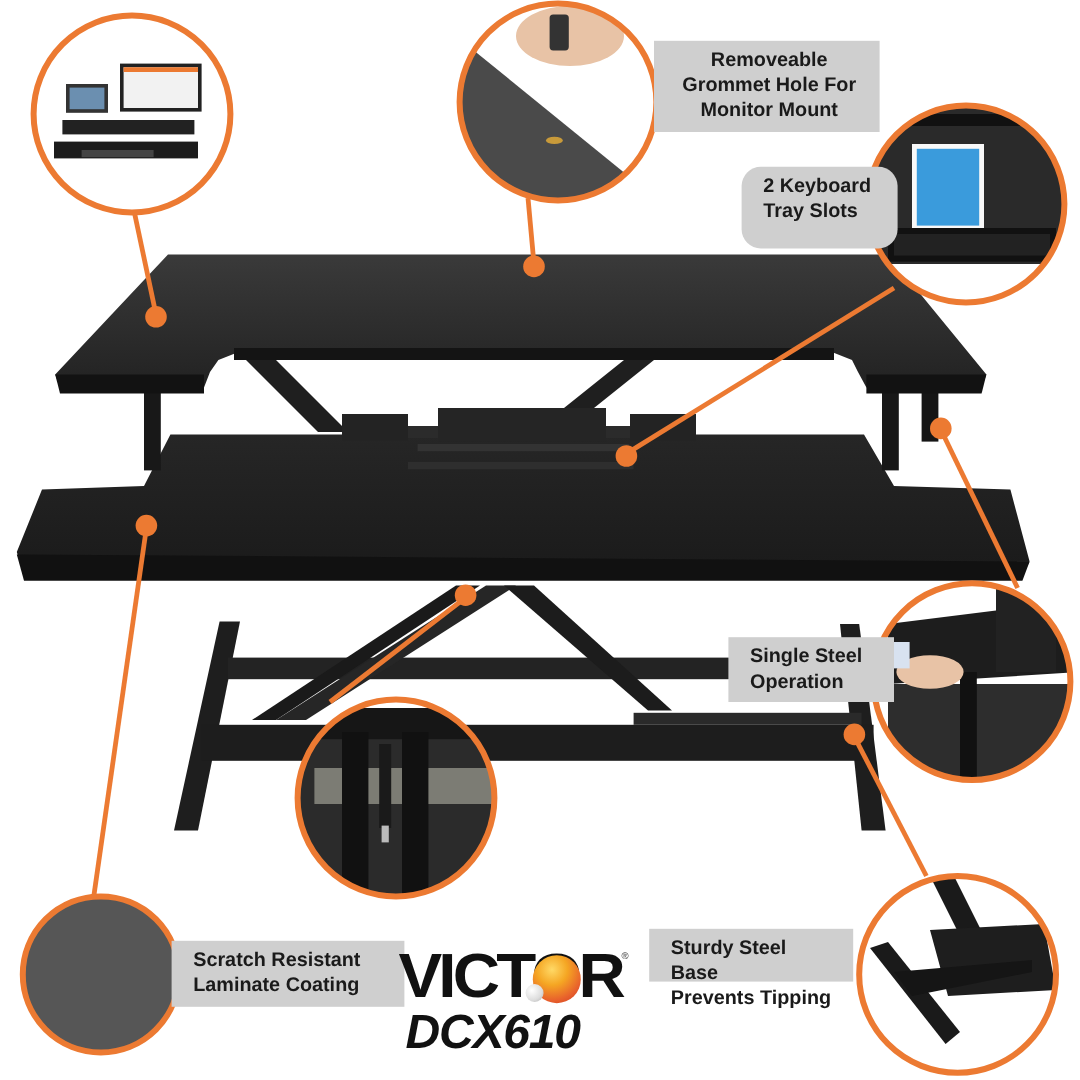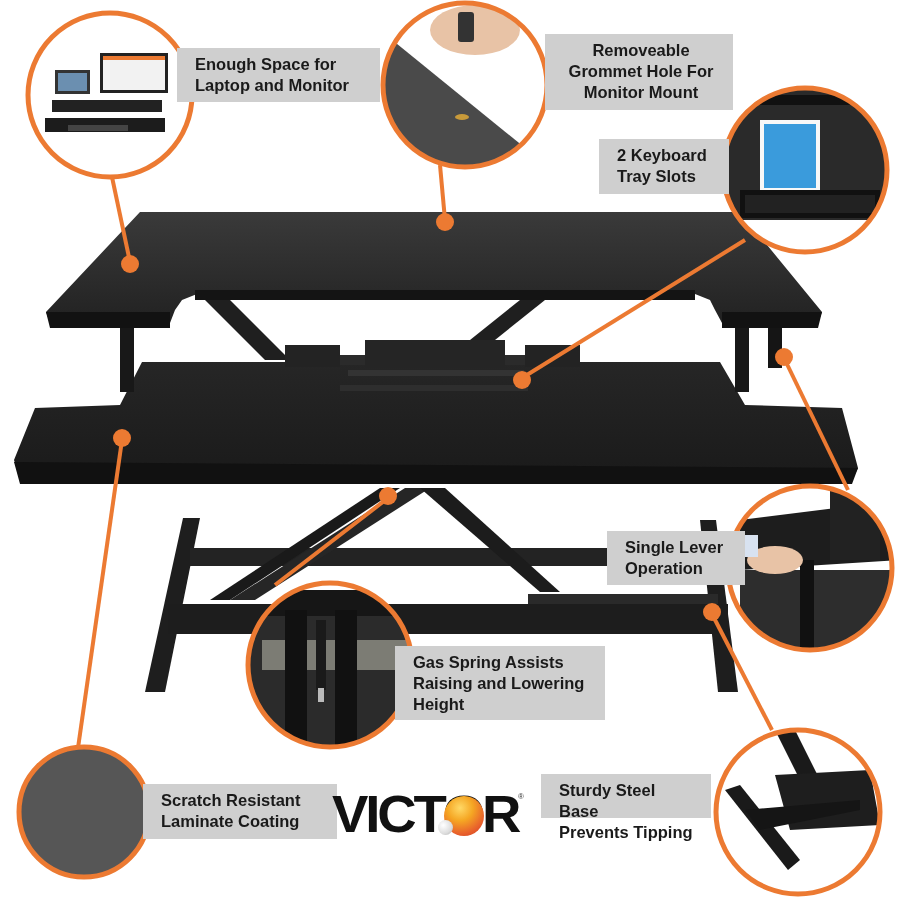--- a/index.html
+++ b/index.html
@@ -220,36 +220,32 @@
         <circle cx="784" cy="357" r="9" stroke="none"></circle>
       <line x1="275" y1="585" x2="388" y2="498"></line>
         <circle cx="388" cy="496" r="9" stroke="none"></circle>
       <line x1="122" y1="440" x2="78" y2="748"></line>
         <circle cx="122" cy="438" r="9" stroke="none"></circle>
       <line x1="772" y1="730" x2="712" y2="614"></line>
         <circle cx="712" cy="612" r="9" stroke="none"></circle>
     </g>
   </svg>
 
-  <div class="label" style="left:177px; top:48px; width:203px; height:54px;">Enough Space for
-Laptop and Monitor</div>
   <div class="label" style="left:545px; top:34px; width:188px; height:76px;text-align:center;">Removeable
 Grommet Hole For
 Monitor Mount</div>
-  <div class="label" style="left:599px; top:139px; width:130px; height:55px;">2 Keyboard
+  <div class="label" style="left:618px; top:139px; width:130px; height:68px;border-radius:16px;">2 Keyboard
 Tray Slots</div>
-  <div class="label" style="left:607px; top:531px; width:138px; height:54px;">Single Lever
+  <div class="label" style="left:607px; top:531px; width:138px; height:54px;">Single Steel
 Operation</div>
-  <div class="label" style="left:395px; top:646px; width:210px; height:74px;">Gas Spring Assists
-Raising and Lowering
-Height</div>
   <div class="label" style="left:143px; top:784px; width:194px; height:55px;">Scratch Resistant
 Laminate Coating</div>
   <div class="label" style="left:541px; top:774px; width:170px; height:44px;">Sturdy Steel Base
 Prevents Tipping</div>
 
   <div class="brand">
     <div class="brand-name">VICTOR</div>
     <span class="brand-ball"></span>
     <span class="brand-ball-small"></span>
     <span class="reg">®</span>
+    <div class="brand-model">DCX610</div>
   </div>
 </div>
 
 </body></html>

